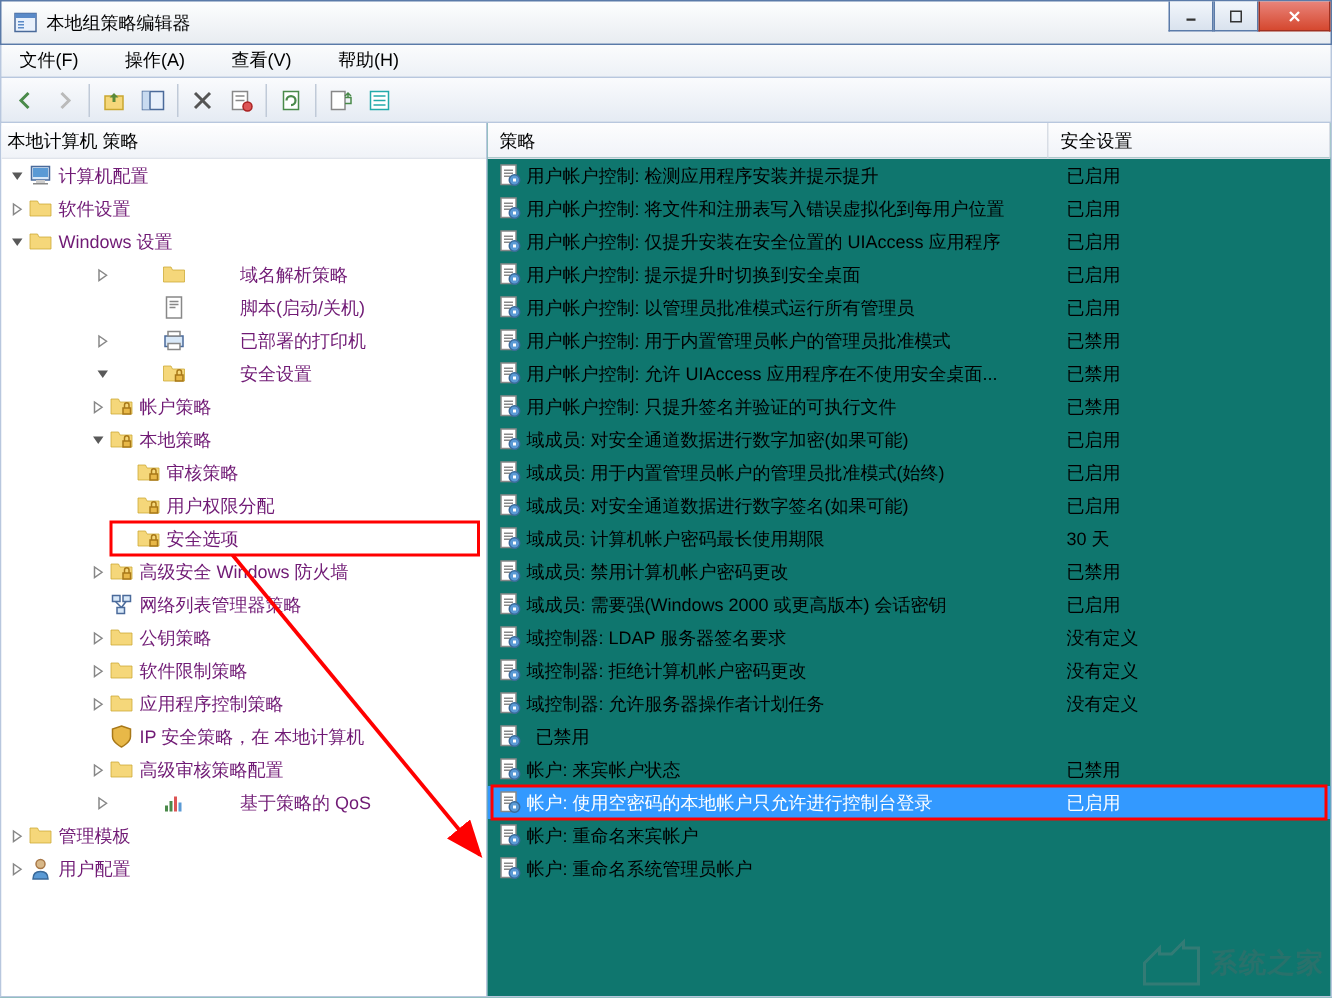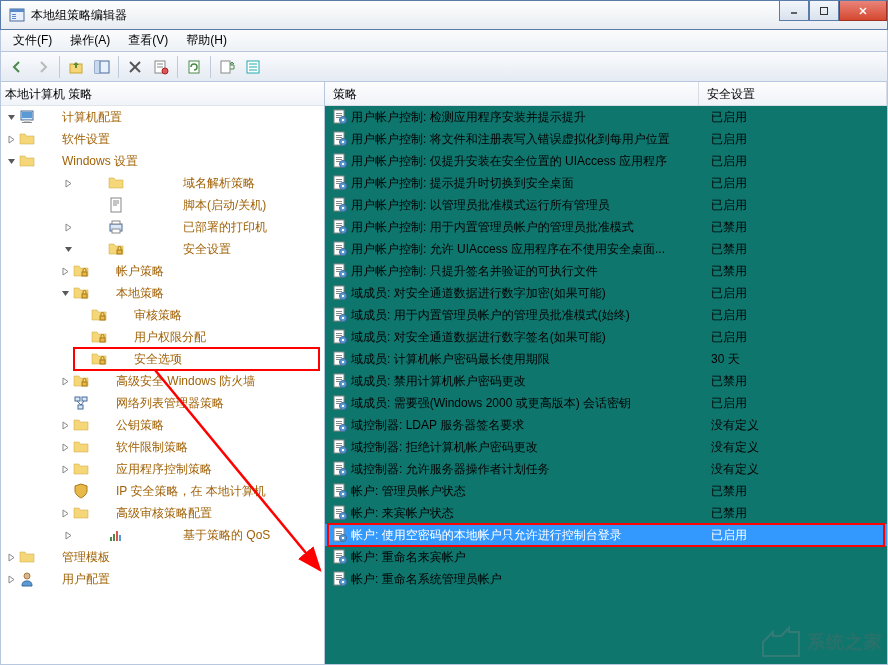--- a/index.html
+++ b/index.html
@@ -8,39 +8,39 @@
     
     .titlebar { height: 30px; background: linear-gradient(to bottom, #fdfefe, #e8ecf1); border: 1px solid #5a7aa8; display: flex; align-items: center; padding-left: 8px; position: relative; }
     .titlebar-icon { width: 16px; height: 16px; margin-right: 6px; }
     .titlebar-text { flex: 1; color: #000; }
     .window-controls { display: flex; height: 20px; position: absolute; right: 0; top: 0; }
     .win-btn { width: 30px; height: 20px; border: 1px solid #5b7ba9; border-top: none; display: flex; align-items: center; justify-content: center; background: linear-gradient(to bottom, #f2f6fb, #d9e2ee); }
     .win-btn.close { width: 48px; background: linear-gradient(to bottom, #e9847a, #d5482f); border-color: #a03020; }
     .win-btn svg { width: 10px; height: 10px; }
     
     
-    .menubar { height: 22px; background: linear-gradient(to bottom, #fbfcfd, #edf1f6); border: 1px solid #b8c7de; border-top: none; display: flex; align-items: center; padding-left: 4px; gap: 2px; }
+    .menubar { height: 22px; background: linear-gradient(to bottom, #fbfcfd, #edf1f6); border: 1px solid #b8c7de; border-top: none; display: flex; align-items: center; padding-left: 4px; gap: 15px; }
     .menu-item { padding: 2px 8px; cursor: default; }
     
     
     .toolbar { height: 30px; background: linear-gradient(to bottom, #fafbfd, #e5ebf3); border: 1px solid #b8c7de; border-top: none; display: flex; align-items: center; padding-left: 4px; gap: 2px; }
     .tool-btn { width: 24px; height: 24px; display: flex; align-items: center; justify-content: center; border: 1px solid transparent; }
     .tool-sep { width: 1px; height: 22px; background: #c0cad8; margin: 0 2px; }
     
     
     .content { display: flex; height: calc(100% - 82px); border: 1px solid #b8c7de; border-top: none; }
     .tree-pane { width: 324px; border-right: 1px solid #b8c7de; overflow-y: auto; overflow-x: hidden; background: #fff; padding-top: 2px; }
     .list-pane { flex: 1; overflow-y: auto; background: #0f766e; position: relative; }
     
     
     .tree-header { height: 22px; border-bottom: 1px solid #e0e4eb; padding-left: 4px; display: flex; align-items: center; background: linear-gradient(to bottom, #fdfdfe, #f0f3f8); }
     .tree-node { display: flex; align-items: center; height: 22px; padding-left: 4px; cursor: default; white-space: nowrap; }
     .tree-expand { width: 12px; height: 12px; margin-right: 2px; display: flex; align-items: center; justify-content: center; }
     .tree-icon { width: 16px; height: 16px; margin-right: 4px; display: inline-flex; align-items: center; justify-content: center; }
-    .tree-label { color: #a16207; margin-left: 23px; }
+    .tree-label { color: #701a75; }
     .folder { fill: #f5d77a; stroke: #c9a730; stroke-width: 0.5; }
     
     .depth-0 { padding-left: 4px; }
     .depth-1 { }
     .depth-2 { padding-left: 61px; gap: 32px; }
     .depth-3 { padding-left: 58px; }
     .depth-4 { padding-left: 76px; }
     
     .tree-selected { position: relative; }
     .tree-selected::after { content: ''; position: absolute; left: 72px; top: -1px; right: 4px; bottom: -1px; border: 2px solid #ff0000; pointer-events: none; }
@@ -728,21 +728,20 @@
           <span class="list-cell-icon">
             <svg class="policy-icon" viewBox="0 0 16 16">
               <rect x="2" y="1" width="10" height="13" fill="#fff" stroke="#888"></rect>
               <rect x="4" y="4" width="6" height="1" fill="#888"></rect>
               <rect x="4" y="6" width="6" height="1" fill="#888"></rect>
               <rect x="4" y="8" width="4" height="1" fill="#888"></rect>
               <circle cx="11" cy="11" r="3.5" fill="#5a9ad5" stroke="#3a6a9a"></circle>
               <rect x="10" y="10" width="2" height="2" fill="#fff"></rect>
             </svg>
           </span>
-          <span class="list-cell-policy">帐户: 管理员帐户状态</span>
           <span class="list-cell-setting">已禁用</span>
         </div>
         <div class="list-row">
           <span class="list-cell-icon">
             <svg class="policy-icon" viewBox="0 0 16 16">
               <rect x="2" y="1" width="10" height="13" fill="#fff" stroke="#888"></rect>
               <rect x="4" y="4" width="6" height="1" fill="#888"></rect>
               <rect x="4" y="6" width="6" height="1" fill="#888"></rect>
               <rect x="4" y="8" width="4" height="1" fill="#888"></rect>
               <circle cx="11" cy="11" r="3.5" fill="#5a9ad5" stroke="#3a6a9a"></circle>

